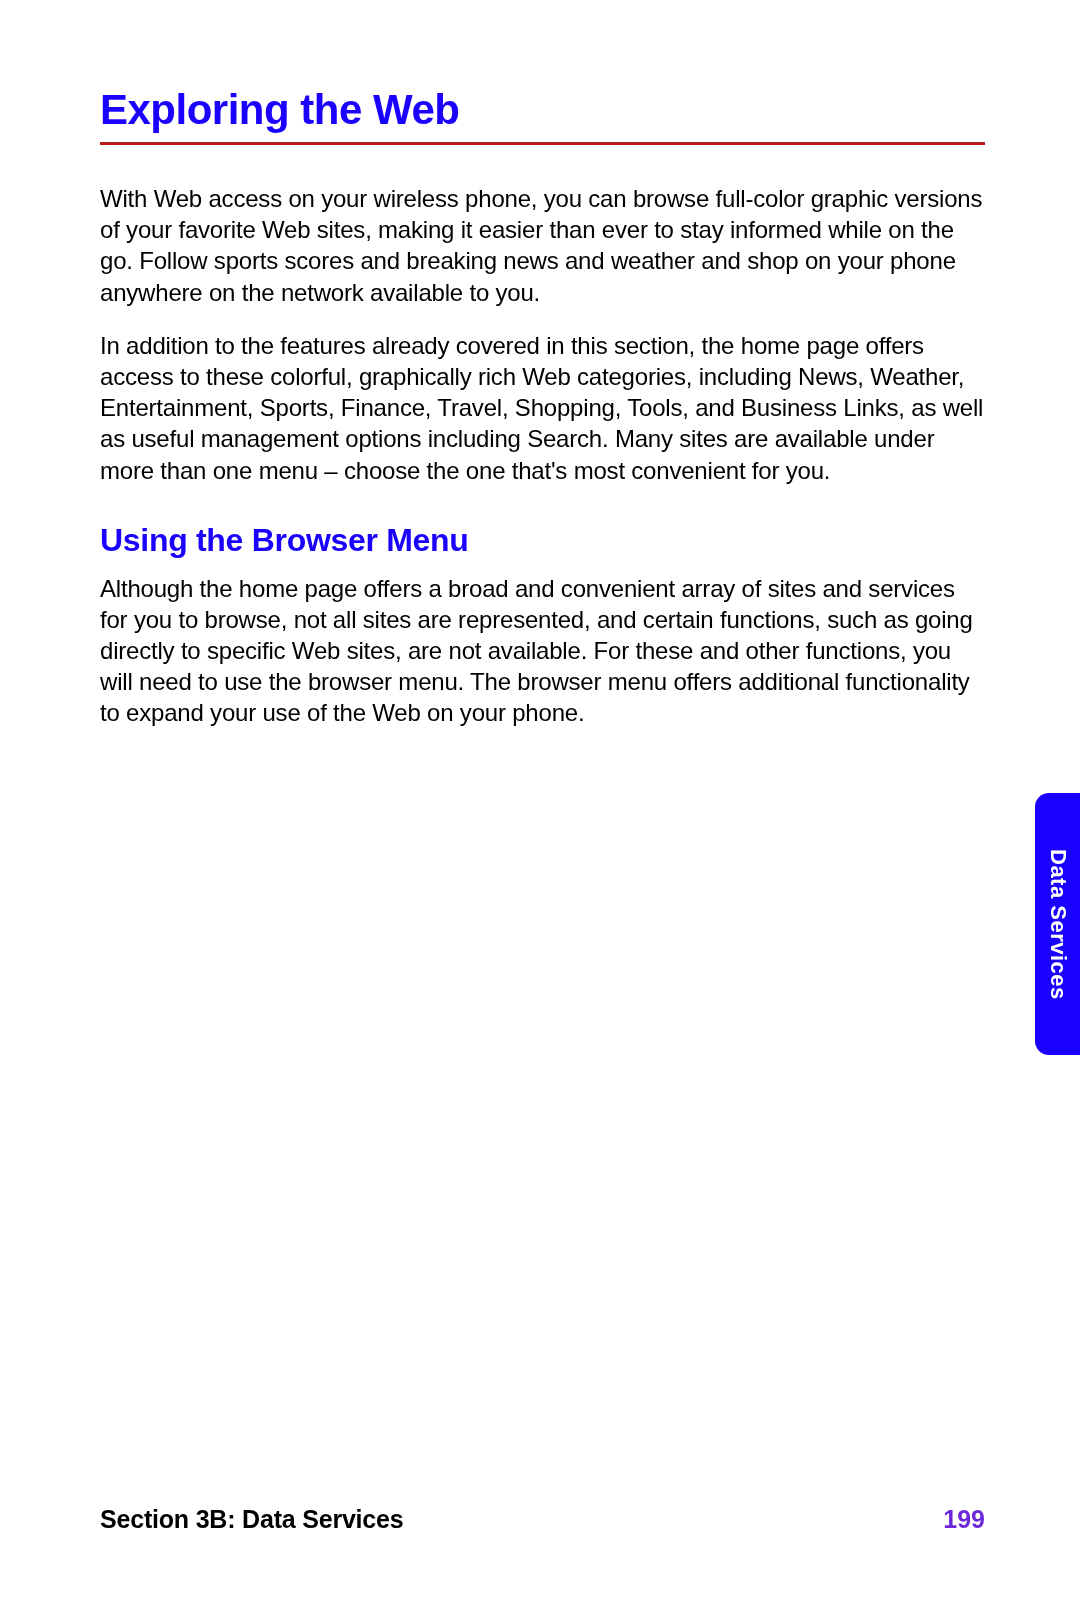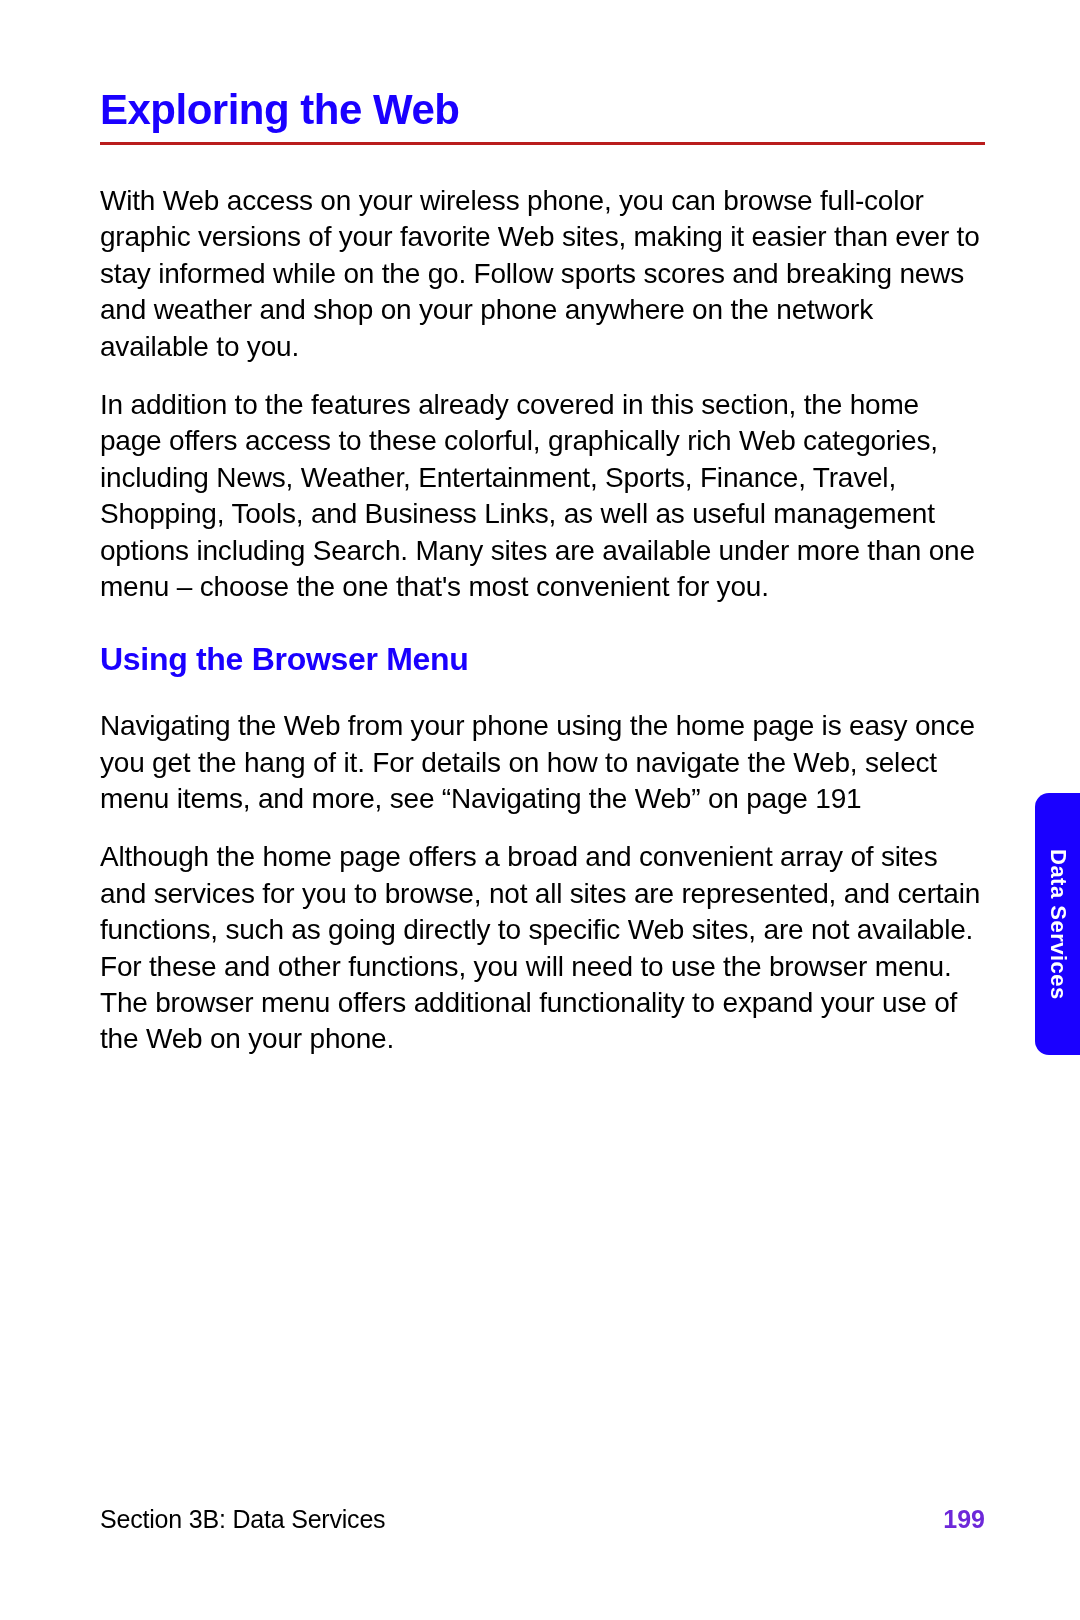--- a/index.html
+++ b/index.html
@@ -23,33 +23,33 @@
     .main-heading {
       color: #1a00ff;
       font-size: 42px;
       font-weight: 700;
       letter-spacing: -0.5px;
       border-bottom: 3px solid #b91c1c;
       padding-bottom: 8px;
       margin-bottom: 38px;
     }
     .body-text {
-      font-size: 28px;
+      font-size: 24px;
       line-height: 1.30;
       color: #000000;
       margin-bottom: 22px;
       letter-spacing: -0.2px;
     }
     .sub-heading {
       color: #1a00ff;
       font-size: 32px;
       font-weight: 700;
       letter-spacing: -0.3px;
       margin-top: 36px;
-      margin-bottom: 30px;
+      margin-bottom: 14px;
     }
     .side-tab {
       position: absolute;
       right: 0;
       top: 793px;
       width: 45px;
       height: 262px;
       background: #1a00ff;
       border-top-left-radius: 14px;
       border-bottom-left-radius: 14px;
@@ -68,21 +68,21 @@
       position: absolute;
       bottom: 86px;
       left: 100px;
       right: 95px;
       display: flex;
       justify-content: space-between;
       align-items: baseline;
     }
     .footer-section {
       font-size: 25px;
-      font-weight: 400;
+      font-weight: 700;
       color: #000000;
       letter-spacing: -0.2px;
     }
     .footer-page {
       font-size: 25px;
       font-weight: 700;
       color: #6d28d9;
     }
   </style>
 </head>
@@ -91,21 +91,20 @@
 <div class="page">
 
   <h1 class="main-heading">Exploring the Web</h1>
 
   <p class="body-text">With Web access on your wireless phone, you can browse full-color graphic versions of your favorite Web sites, making it easier than ever to stay informed while on the go. Follow sports scores and breaking news and weather and shop on your phone anywhere on the network available to you.</p>
 
   <p class="body-text">In addition to the features already covered in this section, the home page offers access to these colorful, graphically rich Web categories, including News, Weather, Entertainment, Sports, Finance, Travel, Shopping, Tools, and Business Links, as well as useful management options including Search. Many sites are available under more than one menu – choose the one that's most convenient for you.</p>
 
   <h2 class="sub-heading">Using the Browser Menu</h2>
 
-  <p class="body-text">Navigating the Web from your phone using the home page is easy once you get the hang of it. For details on how to navigate the Web, select menu items, and more, see “Navigating the Web” on page 191</p>
 
   <p class="body-text">Although the home page offers a broad and convenient array of sites and services for you to browse, not all sites are represented, and certain functions, such as going directly to specific Web sites, are not available. For these and other functions, you will need to use the browser menu. The browser menu offers additional functionality to expand your use of the Web on your phone.</p>
 
   <div class="side-tab">
     <span class="side-tab-text">Data Services</span>
   </div>
 
   <div class="footer">
     <span class="footer-section">Section 3B: Data Services</span>
     <span class="footer-page">199</span>

